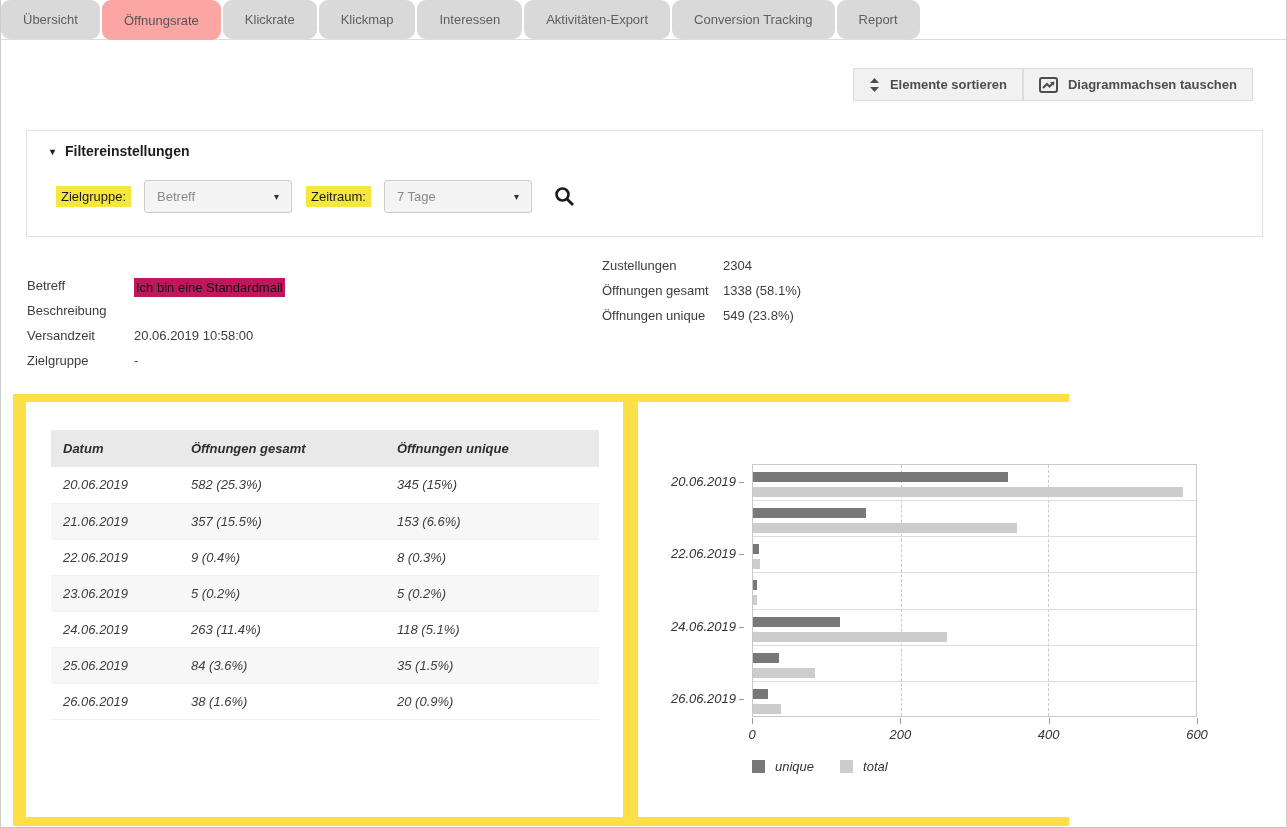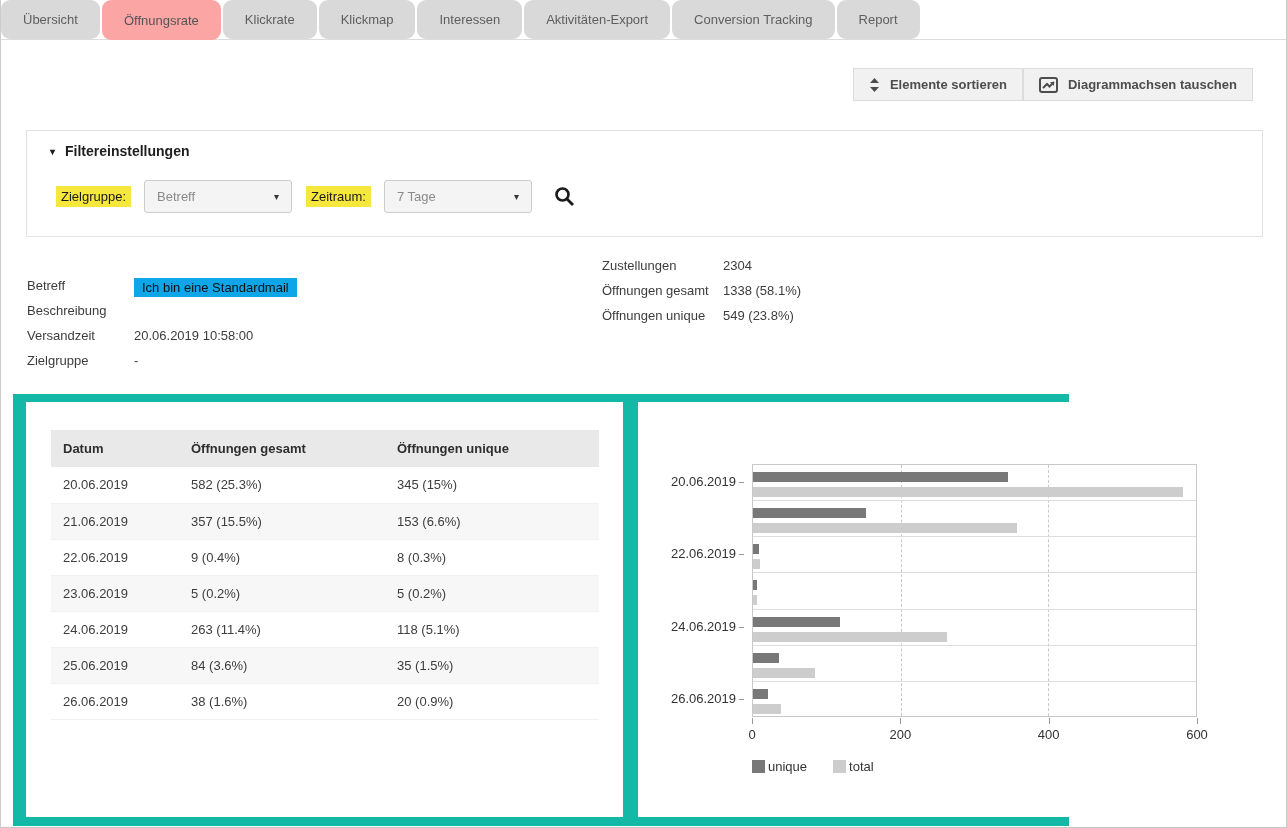--- a/index.html
+++ b/index.html
@@ -35,24 +35,24 @@
 
   
   .details { position:absolute; top:258px; left:0; right:0; font-size:13px; color:#3d3d3d; }
   .detail-col { position:absolute; top:0; }
   .detail-col.dleft  { left:26px;  width:560px;margin-top:20px; }
   .detail-col.dright { left:601px; width:420px; }
   .detail-row { height:25px; display:flex; align-items:flex-start; }
   .detail-row .dlabel { flex:0 0 auto; }
   .dleft  .dlabel { width:107px; }
   .dright .dlabel { width:121px; }
-  .hl-val { background:#0ea5e9; color:#111; padding:2px 8px; }
-
-  
-  .graysec { position:absolute; left:12px; top:394px; width:1056px; height:432px; background:#14b8a6; }
+  .hl-val { background:#be185d; color:#111; padding:2px 2px; }
+
+  
+  .graysec { position:absolute; left:12px; top:394px; width:1056px; height:432px; background:#fde047;font-style:italic; }
   .card { position:absolute; top:8px; height:415px; background:#fff; }
   .table-card { left:13px; width:597px; }
   .chart-card { left:625px; width:626px; }
 
   
   table.stats { position:absolute; left:25px; top:28px; width:548px; border-collapse:collapse; font-size:13px; }
   table.stats th { background:#e9e9e9; text-align:left; font-weight:bold; height:37px; padding:0 12px; color:#2e2e2e; }
   table.stats td { height:36px; padding:0 12px; color:#3d3d3d; border-bottom:1px solid #f1f1f1; }
   table.stats tbody tr:nth-child(even) { background:#f7f7f7; }
   table.stats th:nth-child(1), table.stats td:nth-child(1) { width:128px; }
@@ -67,21 +67,21 @@
   .band:last-of-type { border-bottom:none; }
   .bar { position:absolute; left:0; height:10px; }
   .bar.s0 { top:7px; }
   .bar.s1 { top:22px; }
   .ylabels { position:absolute; left:0; top:62px; width:113px; height:253px; }
   .ylabel { position:absolute; right:15px; text-align:right; line-height:16px; }
   .ytick  { position:absolute; right:7px; width:5px; height:1px; background:#999; }
   .xtick  { position:absolute; top:316px; width:1px; height:6px; background:#999; }
   .xlabel { position:absolute; top:325px; transform:translateX(-50%); }
   .legend { position:absolute; left:114px; top:357px; display:flex; gap:26px; }
-  .legend-item { display:flex; align-items:center; gap:3px; }
+  .legend-item { display:flex; align-items:center; gap:10px; }
   .swatch { width:13px; height:13px; display:inline-block; }
 </style>
 </head>
 <body>
 
 <div class="page">
 
   <div class="tabbar" id="tabbar">
       <div class="tab">Übersicht</div>
       <div class="tab active">Öffnungsrate</div>

